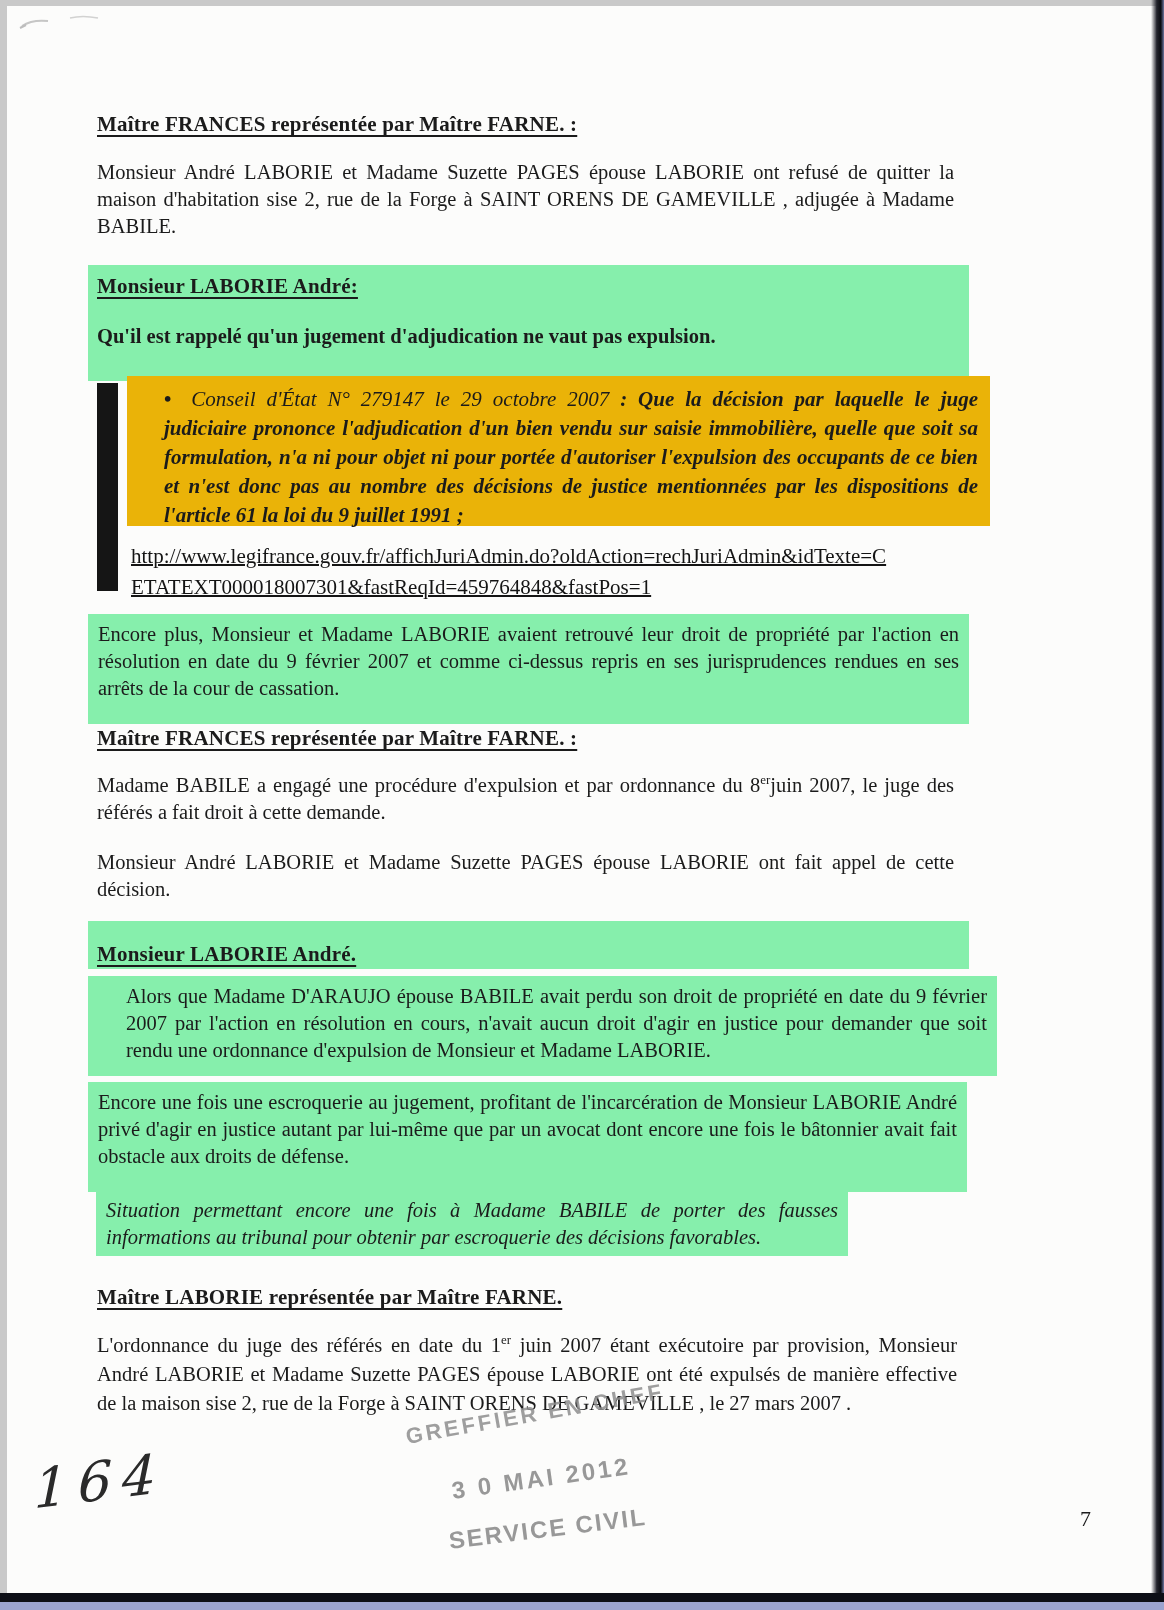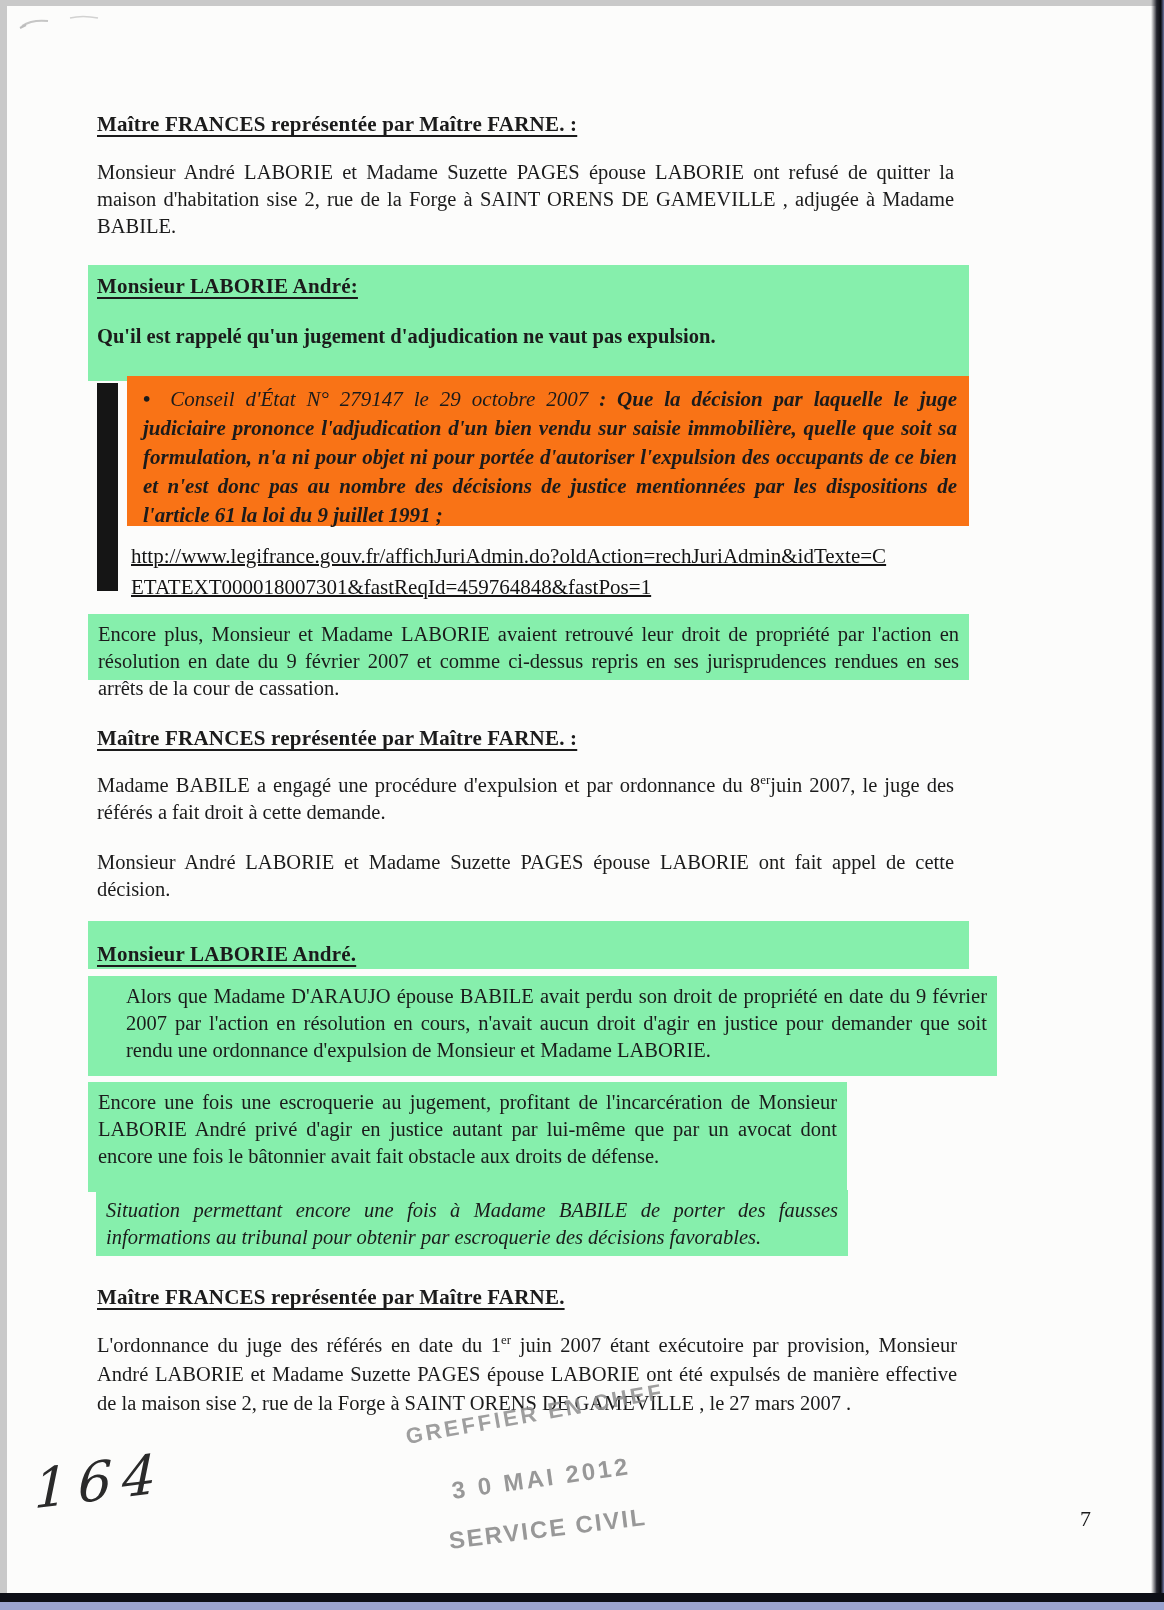--- a/index.html
+++ b/index.html
@@ -32,21 +32,21 @@
     font-weight:bold;font-size:21px;letter-spacing:.2px;
     text-decoration:underline;text-decoration-thickness:2px;text-underline-offset:4px;
     white-space:nowrap;
   }
   .body-text{
     font-size:20.5px;line-height:27px;text-align:justify;text-align-last:left;
   }
   .gray-band{background:#86efac;}
   .gray-band .inner{padding:7px 10px;}
   .bold-line{font-weight:bold;font-size:20.5px;white-space:nowrap;}
-  .quote-band{background:#f97316;}
+  .quote-band{background:#eab308;padding-left:21px;}
   .quote{
     font-style:italic;font-size:21px;line-height:29px;
     padding:9px 12px 4px 16px;text-align:justify;text-align-last:left;
   }
   .quote .lead{font-weight:normal;}
   .quote .strong{font-weight:bold;}
   .quote .bullet{font-style:normal;font-weight:bold;padding-right:20px;}
   .vbar{background:#151515;}
   .url-line{
     font-size:21px;line-height:31px;color:#141414;
@@ -95,49 +95,49 @@
   <div class="quote">
     <span class="bullet">•</span><span class="lead">Conseil d'État N° 279147  le 29 octobre 2007 </span><span class="strong">: Que la décision par laquelle le juge judiciaire prononce l'adjudication d'un bien vendu sur saisie immobilière, quelle que soit sa formulation, n'a ni pour objet ni pour portée d'autoriser l'expulsion des occupants de ce bien et n'est donc pas au nombre des décisions de justice mentionnées par les dispositions de l'article 61 la loi du 9 juillet 1991 ;</span>
   </div>
 </div>
 
 <div class="abs" style="left:131px;top:541px;width:836px;">
   <div class="url-line">http://www.legifrance.gouv.fr/affichJuriAdmin.do?oldAction=rechJuriAdmin&amp;idTexte=C</div>
   <div class="url-line">ETATEXT000018007301&amp;fastReqId=459764848&amp;fastPos=1</div>
 </div>
 
-<div class="abs gray-band" style="left:88px;top:614px;width:881px;height:66px;">
+<div class="abs gray-band" style="left:88px;top:614px;width:881px;height:110px;">
   <div class="inner body-text">Encore plus, Monsieur et Madame LABORIE avaient retrouvé leur droit de propriété par l'action en résolution en date du 9 février 2007 et comme ci-dessus repris en ses jurisprudences rendues en ses arrêts de la cour de cassation.</div>
 </div>
 
 <div class="abs heading" style="left:97px;top:726px;">Maître FRANCES représentée par Maître FARNE. :</div>
 
 <div class="abs body-text" style="left:97px;top:772px;width:857px;">
   <span>Madame BABILE a engagé une procédure d'expulsion et par ordonnance du 8</span><sup class="ord">er</sup><span>juin 2007, le juge des référés a fait droit à cette demande.</span>
 </div>
 
 <div class="abs body-text" style="left:97px;top:849px;width:857px;">Monsieur André LABORIE et Madame Suzette PAGES épouse LABORIE ont fait appel de cette décision.</div>
 
 <div class="abs gray-band" style="left:88px;top:921px;width:881px;height:48px;">
   <div class="abs heading" style="left:9px;top:9px;margin-top:12px;">Monsieur LABORIE André.</div>
 </div>
 
 <div class="abs gray-band" style="left:88px;top:976px;width:881px;height:100px;padding-left:28px;">
   <div class="inner body-text">Alors que Madame D'ARAUJO épouse BABILE avait perdu son droit de propriété en date du 9 février 2007 par l'action en résolution en cours, n'avait aucun droit d'agir en justice pour demander que soit rendu une ordonnance d'expulsion de Monsieur et Madame LABORIE.</div>
 </div>
 
-<div class="abs gray-band" style="left:88px;top:1082px;width:759px;height:110px;">
+<div class="abs gray-band" style="left:88px;top:1082px;width:879px;height:110px;">
   <div class="inner body-text">Encore une fois une escroquerie au jugement, profitant de l'incarcération de Monsieur LABORIE André privé d'agir en justice autant par lui-même que par un avocat dont encore une fois le bâtonnier avait fait obstacle aux droits de défense.</div>
 </div>
 
 <div class="abs gray-band" style="left:96px;top:1190px;width:752px;height:66px;font-style:italic;">
   <div class="inner body-text">Situation permettant encore une fois à Madame BABILE de porter des fausses informations au tribunal pour obtenir par escroquerie des décisions favorables.</div>
 </div>
 
-<div class="abs heading" style="left:97px;top:1285px;">Maître FRANCES représentée par Maître FARNE.</div>
+<div class="abs heading" style="left:97px;top:1285px;">Maître LABORIE représentée par Maître FARNE.</div>
 
 <div class="abs body-text" style="left:97px;top:1331px;width:860px;line-height:29px;">
   <span>L'ordonnance du juge des référés en date du 1</span><sup class="ord">er</sup><span> juin 2007 étant exécutoire par provision, Monsieur André LABORIE et Madame Suzette PAGES épouse LABORIE ont été expulsés de manière effective de la maison sise 2, rue de la Forge à SAINT ORENS DE GAMEVILLE , le 27 mars 2007 .</span>
 </div>
 
 <div class="abs stamp stamp1" style="left:406px;top:1424px;">GREFFIER EN CHEF</div>
 <div class="abs stamp stamp2" style="left:452px;top:1477px;">3 0 MAI 2012</div>
 <div class="abs stamp stamp3" style="left:449px;top:1527px;">SERVICE CIVIL</div>
 
 <div class="abs handwritten" style="left:34px;top:1458px;">164</div>

